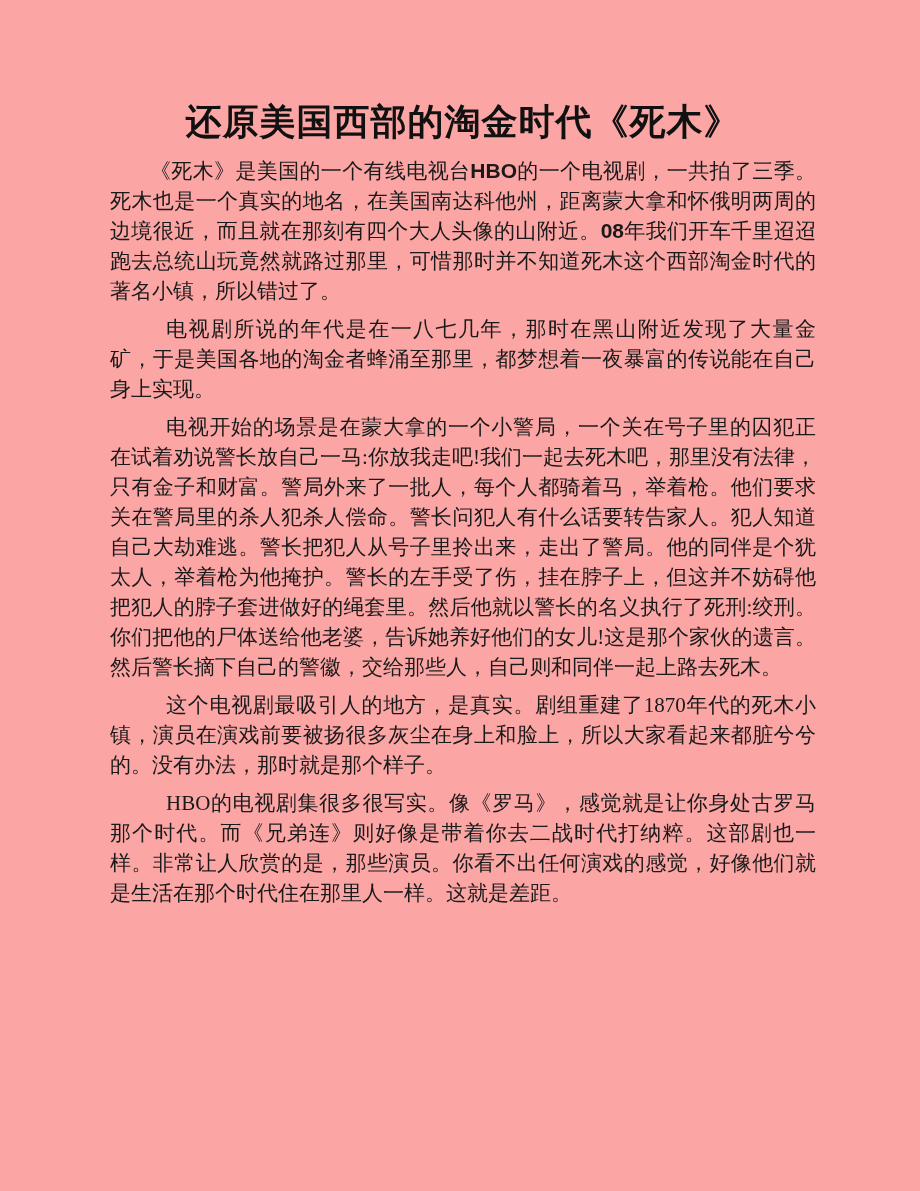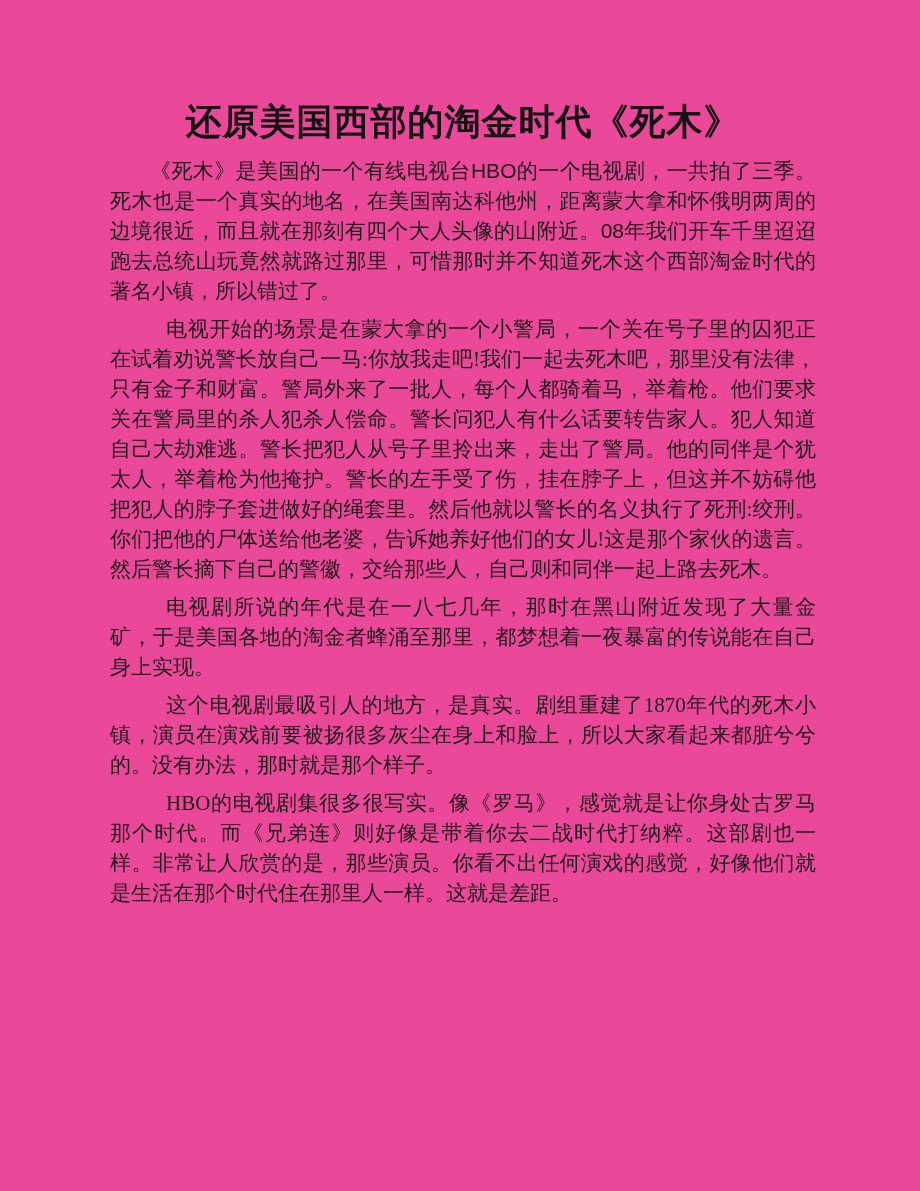--- a/index.html
+++ b/index.html
@@ -4,21 +4,21 @@
 <style>
   html, body {
     margin: 0;
     padding: 0;
     background: #ffffff;
   }
   .page {
     position: relative;
     width: 920px;
     height: 1191px;
-    background: #ec4899;
+    background: #fca5a5;
     overflow: hidden;
     font-family: "Liberation Serif", "DejaVu Serif", serif;
     color: #1a1a1a;
   }
   .content {
     position: absolute;
     left: 110px;
     top: 100px;
     width: 706px;
   }
@@ -38,36 +38,36 @@
     text-align: justify;
     margin: 0 0 8px 0;
     text-indent: 56px;
     color: #1a1a1a;
   }
   .para.first {
     text-indent: 40px;
   }
   .latin-bold {
     font-family: "Liberation Sans", "DejaVu Sans", sans-serif;
-    font-weight: normal;
+    font-weight: bold;
   }
 </style>
 </head>
 <body>
 
 <div class="page">
   <div class="content">
 
     <h1 class="doc-title">还原美国西部的淘金时代《死木》</h1>
 
     <p class="para first"><span>《死木》是美国的一个有线电视台</span><span class="latin-bold">HBO</span><span>的一个电视剧，一共拍了三季。死木也是一个真实的地名，在美国南达科他州，距离蒙大拿和怀俄明两周的边境很近，而且就在那刻有四个大人头像的山附近。</span><span class="latin-bold">08</span><span>年我们开车千里迢迢跑去总统山玩竟然就路过那里，可惜那时并不知道死木这个西部淘金时代的著名小镇，所以错过了。</span></p>
 
+    <p class="para"><span>电视剧所说的年代是在一八七几年，那时在黑山附近发现了大量金矿，于是美国各地的淘金者蜂涌至那里，都梦想着一夜暴富的传说能在自己身上实现。</span></p>
+
     <p class="para"><span>电视开始的场景是在蒙大拿的一个小警局，一个关在号子里的囚犯正在试着劝说警长放自己一马:你放我走吧!我们一起去死木吧，那里没有法律，只有金子和财富。警局外来了一批人，每个人都骑着马，举着枪。他们要求关在警局里的杀人犯杀人偿命。警长问犯人有什么话要转告家人。犯人知道自己大劫难逃。警长把犯人从号子里拎出来，走出了警局。他的同伴是个犹太人，举着枪为他掩护。警长的左手受了伤，挂在脖子上，但这并不妨碍他把犯人的脖子套进做好的绳套里。然后他就以警长的名义执行了死刑:绞刑。你们把他的尸体送给他老婆，告诉她养好他们的女儿!这是那个家伙的遗言。然后警长摘下自己的警徽，交给那些人，自己则和同伴一起上路去死木。</span></p>
-
-    <p class="para"><span>电视剧所说的年代是在一八七几年，那时在黑山附近发现了大量金矿，于是美国各地的淘金者蜂涌至那里，都梦想着一夜暴富的传说能在自己身上实现。</span></p>
 
 
     <p class="para"><span>这个电视剧最吸引人的地方，是真实。剧组重建了1870年代的死木小镇，演员在演戏前要被扬很多灰尘在身上和脸上，所以大家看起来都脏兮兮的。没有办法，那时就是那个样子。</span></p>
 
     <p class="para"><span>HBO的电视剧集很多很写实。像《罗马》，感觉就是让你身处古罗马那个时代。而《兄弟连》则好像是带着你去二战时代打纳粹。这部剧也一样。非常让人欣赏的是，那些演员。你看不出任何演戏的感觉，好像他们就是生活在那个时代住在那里人一样。这就是差距。</span></p>
 
 
   </div>
 </div>
 

